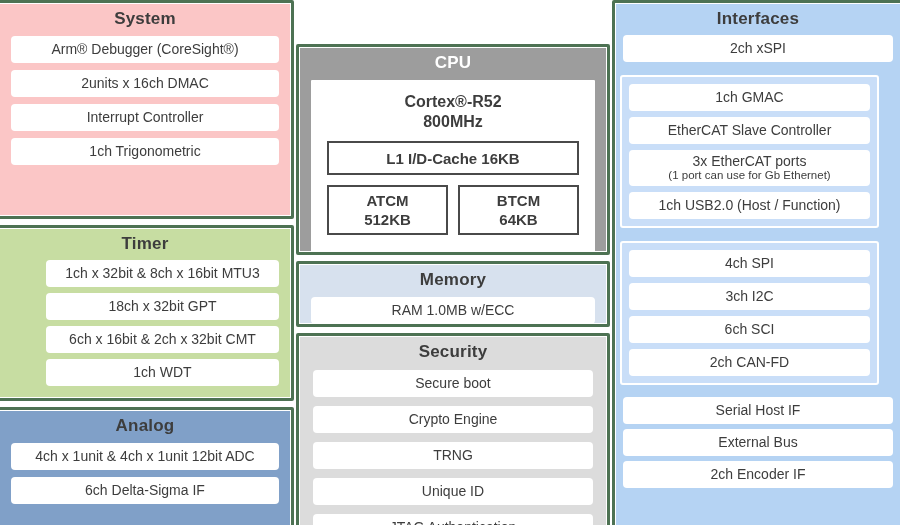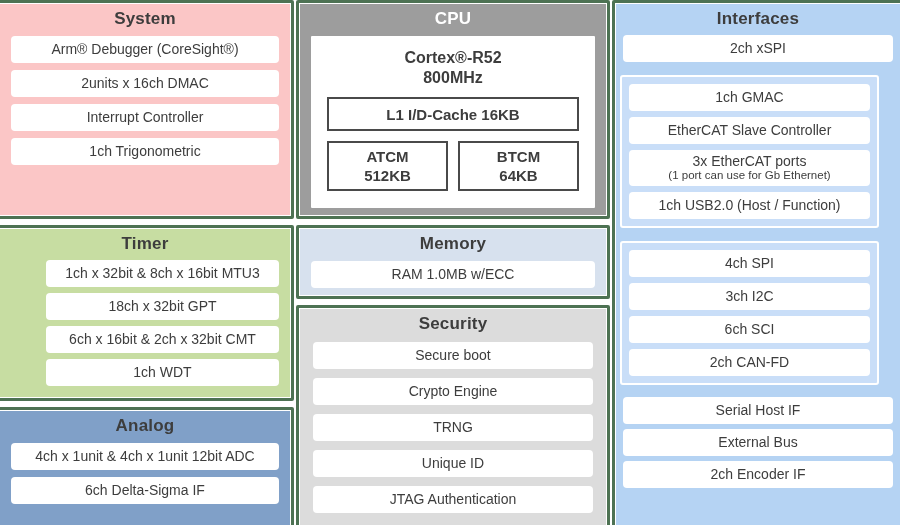--- a/index.html
+++ b/index.html
@@ -13,21 +13,21 @@
   #grid{position:absolute;left:-4px;top:0;width:908px;height:529px;display:flex;gap:2px;}
   .col{display:flex;flex-direction:column;gap:6px;}
   .col-left{width:298px;}
   .col-mid{width:314px;}
   .col-right{width:292px;}
   .block{box-sizing:border-box;border:3px solid var(--green);box-shadow:inset 0 0 0 1px #ffffff;border-radius:2px;}
   .block h2{margin:6px 0 0 0;text-align:center;font-size:17px;font-weight:bold;color:var(--text);letter-spacing:.2px;}
   .b-system{background:var(--pink);height:219px;}
   .b-timer{background:var(--timer);height:176px;}
   .b-analog{background:var(--analog);flex:1;}
-  .b-cpu{background:var(--cpu);height:219px;}
+  .b-cpu{background:var(--cpu);height:219px;margin-top:44px;}
   .b-cpu h2{color:#ffffff;}
   .b-memory{background:var(--memory);height:74px;}
   .b-security{background:var(--security);flex:1;}
   .b-ifc{background:var(--ifc);height:100%;}
   .rows{display:flex;flex-direction:column;gap:7px;margin:7px 12px 0 12px;}
   .row{background:#ffffff;border-radius:4px;height:27px;display:flex;flex-direction:column;
        align-items:center;justify-content:center;font-size:14px;line-height:1.15;text-align:center;}
   .b-timer .rows{gap:6px;margin-top:6px;margin-left:47px;}
   .b-security .rows{gap:9px;margin:8px 14px 0 14px;}
   .row.tall{height:36px;}

